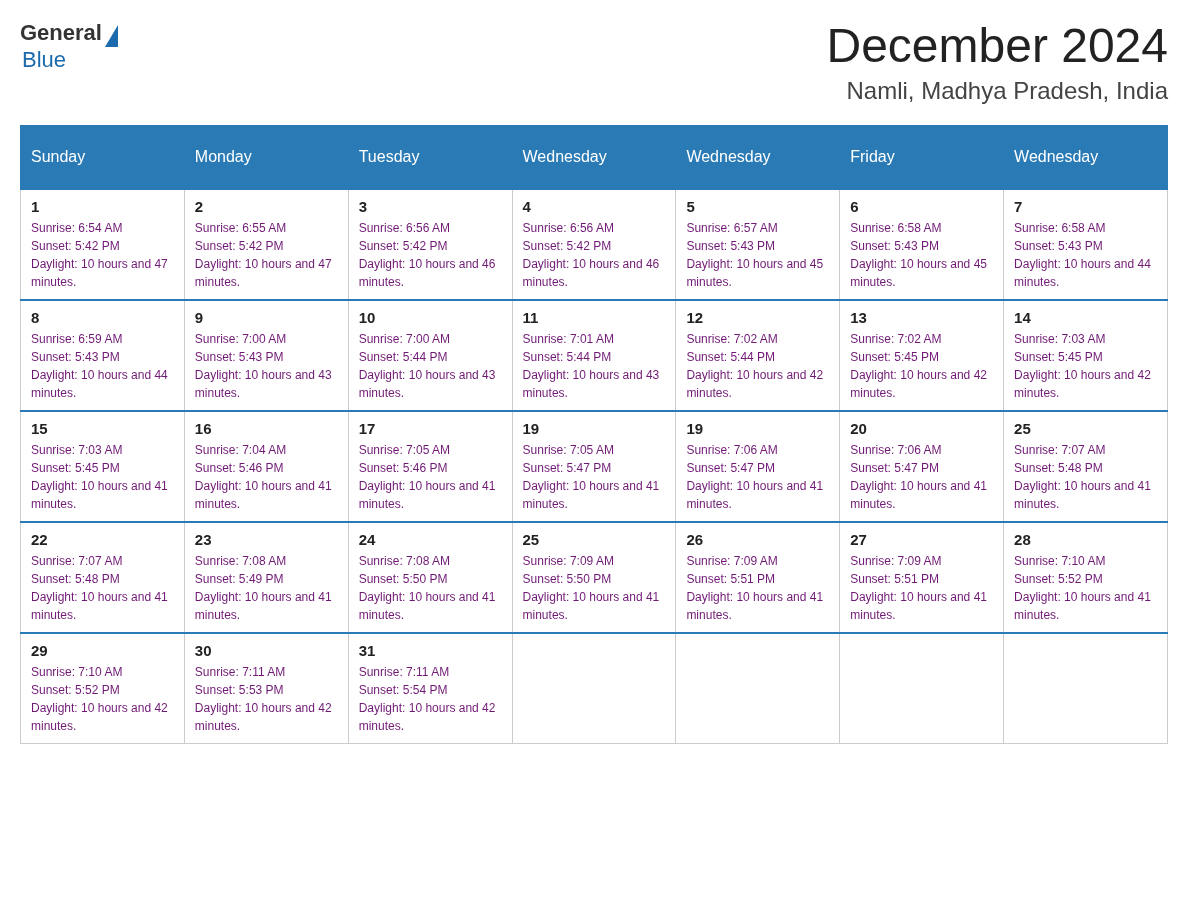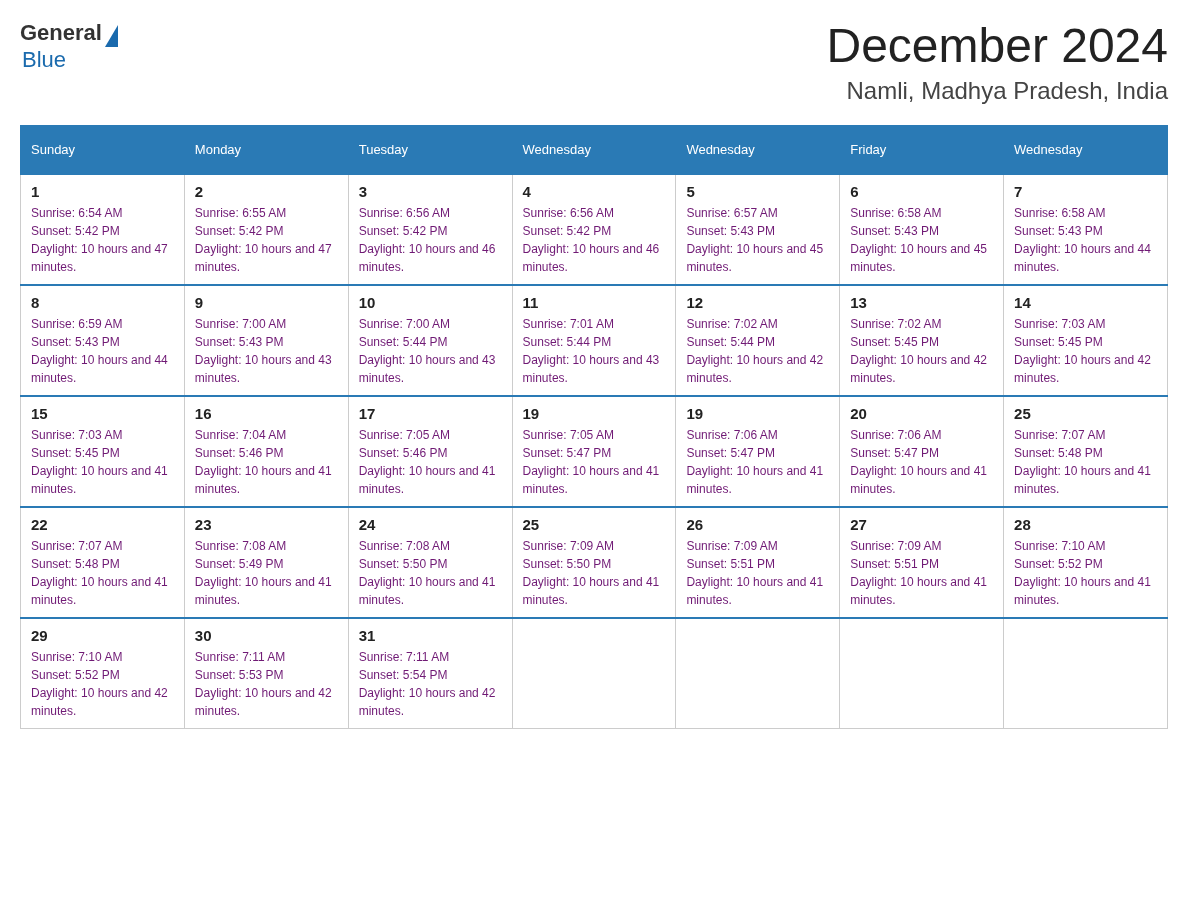--- a/index.html
+++ b/index.html
@@ -36,23 +36,23 @@
       margin-top: 4px;
     }
     .calendar-table {
       width: 100%;
       border-collapse: collapse;
       border: 1px solid #ccc;
     }
     .calendar-table th {
       background-color: #2a7ab5;
       color: #fff;
-      padding: 16px 10px;
+      padding: 22px 10px;
       text-align: left;
-      font-size: 13px;
+      font-size: 16px;
       font-weight: normal;
       border: 1px solid #2a7ab5;
     }
     .calendar-table td {
       vertical-align: top;
       padding: 8px 10px;
       border: 1px solid #ccc;
       width: calc(100% / 7);
       min-height: 90px;
     }

